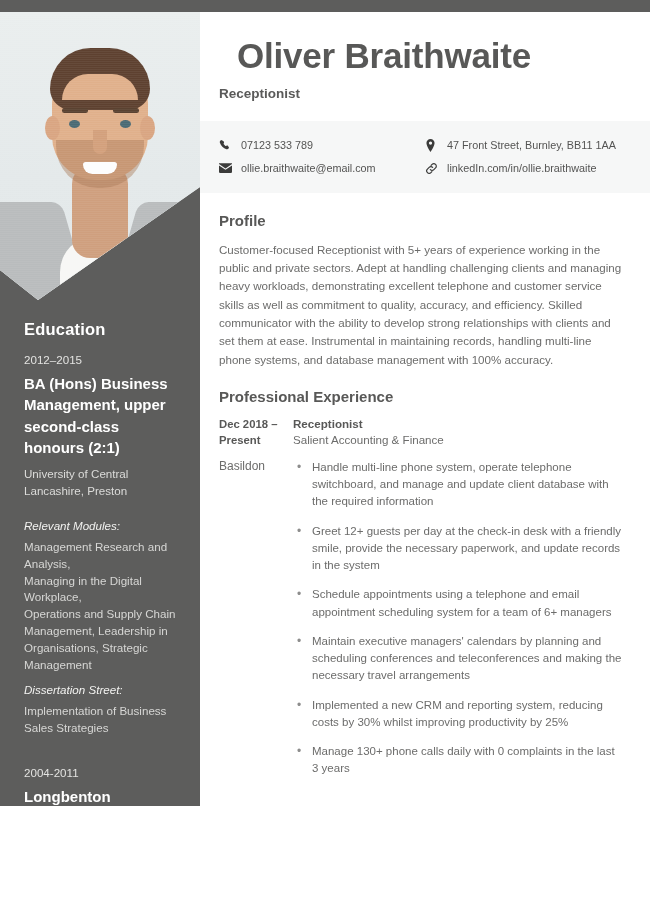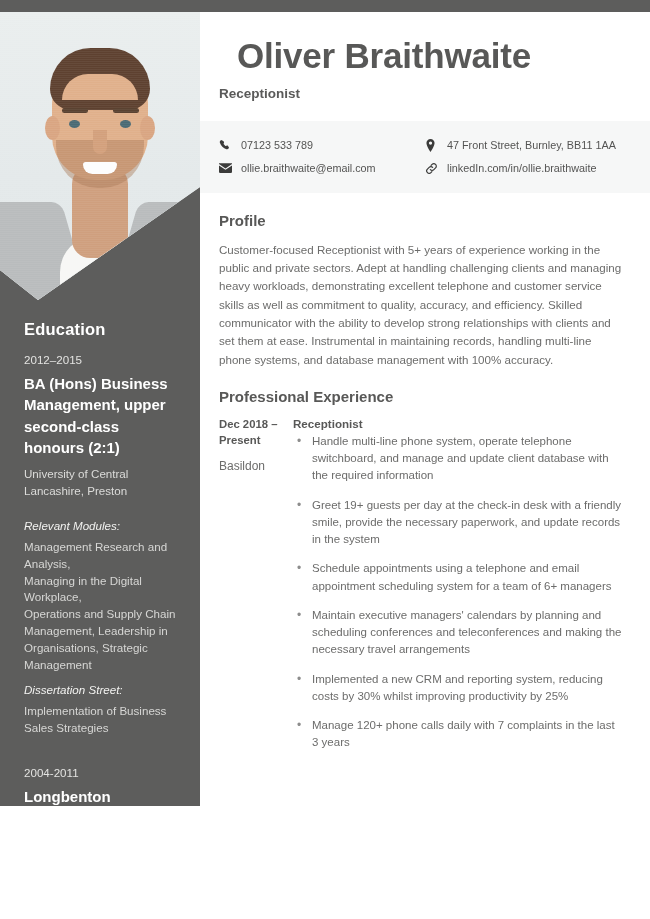--- a/index.html
+++ b/index.html
@@ -441,26 +441,27 @@
       <h2 class="sec-h">Professional Experience</h2>
 
       <div class="exp">
         <div class="exp-left">
           <div class="exp-dates">Dec 2018 –
 Present</div>
           <div class="exp-loc">Basildon</div>
         </div>
         <div class="exp-right">
           <div class="exp-role">Receptionist</div>
+          <div class="exp-co">Salient Accounting &amp; Finance</div>
           <ul class="exp-list">
             <li>Handle multi-line phone system, operate telephone switchboard, and manage and update client database with the required information</li>
-            <li>Greet 19+ guests per day at the check-in desk with a friendly smile, provide the necessary paperwork, and update records in the system</li>
+            <li>Greet 12+ guests per day at the check-in desk with a friendly smile, provide the necessary paperwork, and update records in the system</li>
             <li>Schedule appointments using a telephone and email appointment scheduling system for a team of 6+ managers</li>
             <li>Maintain executive managers' calendars by planning and scheduling conferences and teleconferences and making the necessary travel arrangements</li>
             <li>Implemented a new CRM and reporting system, reducing costs by 30% whilst improving productivity by 25%</li>
-            <li>Manage 120+ phone calls daily with 7 complaints in the last 3 years</li>
+            <li>Manage 130+ phone calls daily with 0 complaints in the last 3 years</li>
           </ul>
         </div>
       </div>
     </div>
 
   </main>
 </div>
 
 </body></html>

